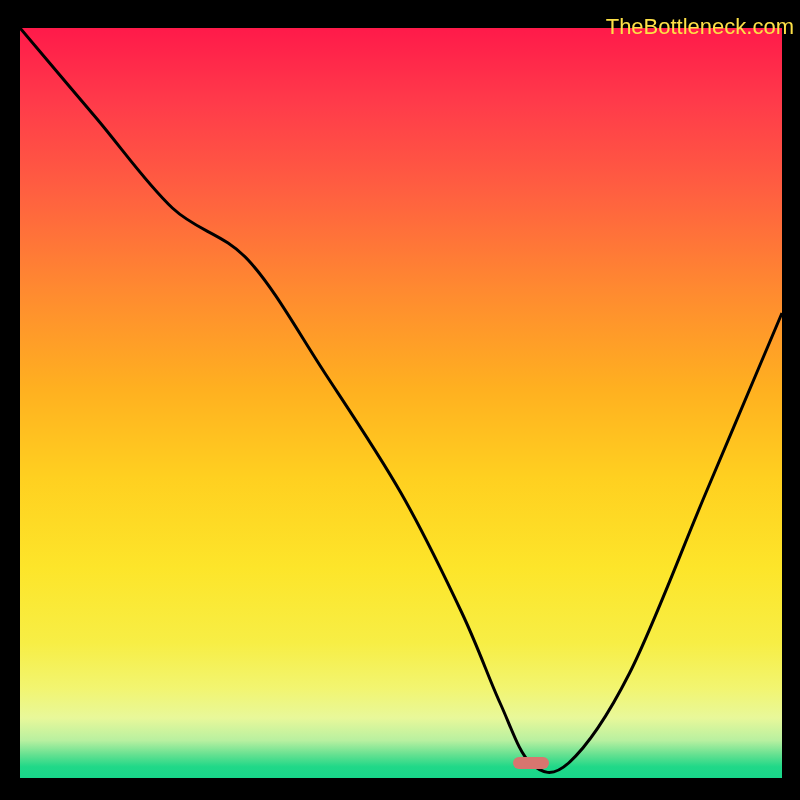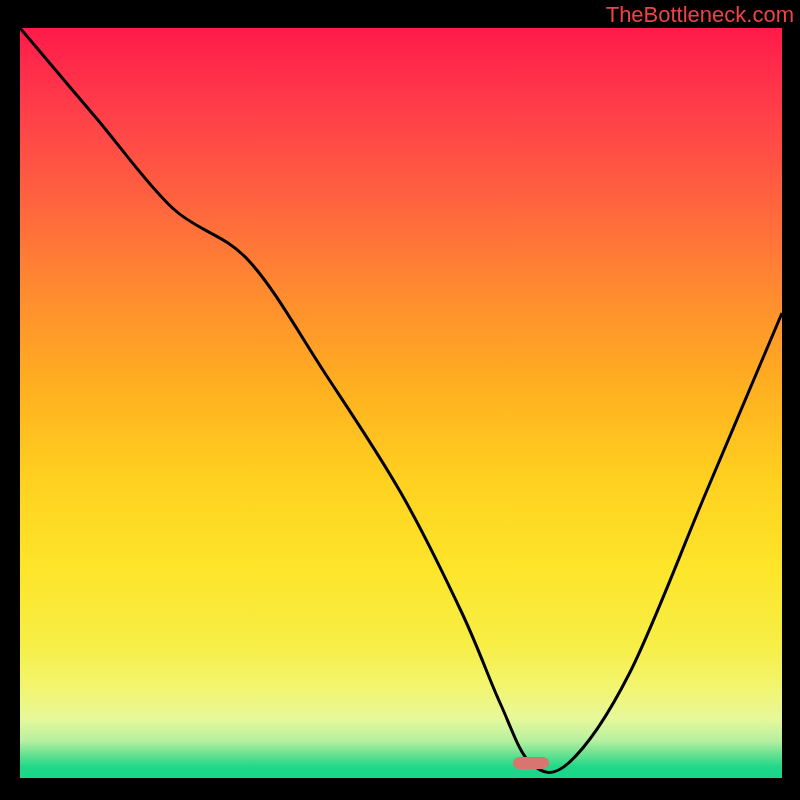--- a/index.html
+++ b/index.html
@@ -6,23 +6,23 @@
     margin: 0;
     padding: 0;
     width: 800px;
     height: 800px;
     background: #000;
     position: relative;
     font-family: Arial, sans-serif;
   }
   .watermark {
     position: absolute;
-    top: 2px;
+    top: 14px;
     right: 6px;
-    color: #ef4444;
+    color: #fde047;
     font-size: 22px;
     font-weight: normal;
     z-index: 10;
   }
   .plot-area {
     position: absolute;
     left: 20px;
     top: 28px;
     width: 762px;
     height: 750px;

